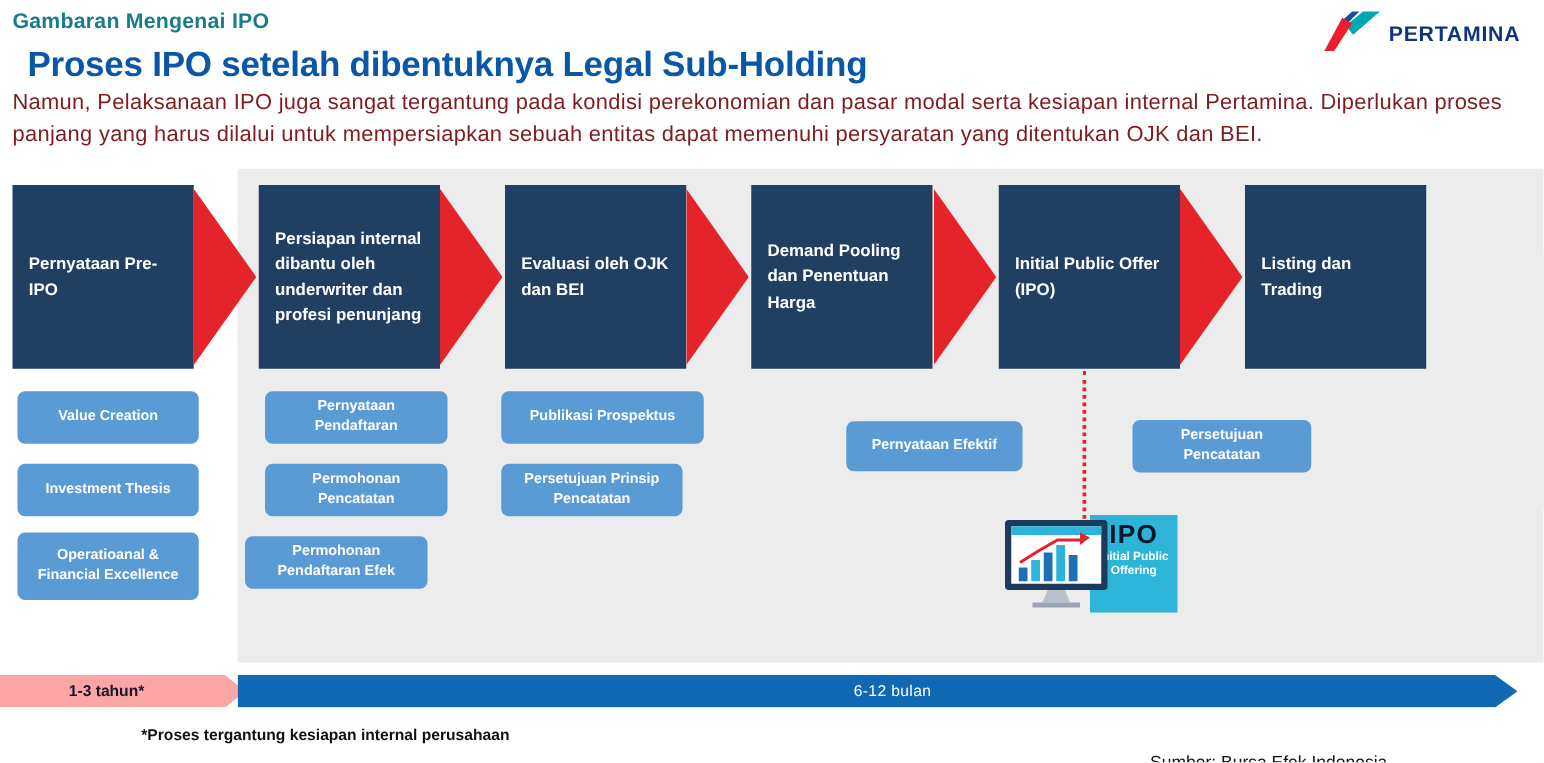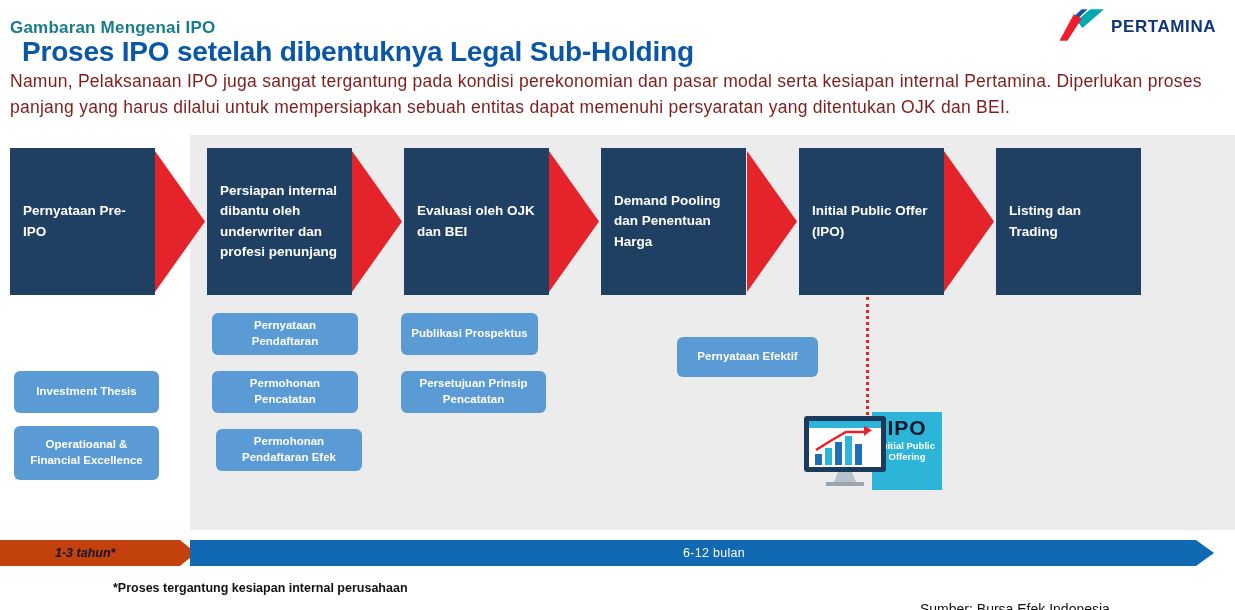--- a/index.html
+++ b/index.html
@@ -1,21 +1,21 @@
 <!DOCTYPE html>
 <html><head>
 <meta charset="utf-8">
 <style>
   html,body{margin:0;padding:0;background:#fff;}
   .slide{
     position:relative;width:1235px;height:610px;background:#ffffff;overflow:hidden;
     font-family:"Liberation Sans", sans-serif;
   }
   .kicker{
-    position:absolute;left:10px;top:18px;font-size:17px;font-weight:bold;color:#1a7b8a;letter-spacing:.2px;
+    position:absolute;left:10px;top:7px;font-size:17px;font-weight:bold;color:#1a7b8a;letter-spacing:.2px;
   }
   .title{
     position:absolute;left:10px;top:24px;margin:12px;font-size:28px;font-weight:bold;color:#0a57a8;letter-spacing:-.2px;
   }
   .logo{
     position:absolute;left:1058px;top:8px;display:flex;align-items:center;gap:7px;
   }
   .logo-text{font-size:17px;font-weight:bold;color:#10357a;letter-spacing:.6px;}
   .intro{
     position:absolute;left:10px;top:68px;width:1218px;margin:0;
@@ -38,40 +38,40 @@
   .chip{
     position:absolute;background:#5b9bd5;border-radius:6px;color:#fff;font-weight:bold;
     font-size:11.5px;line-height:1.35;display:flex;align-items:center;justify-content:center;
     text-align:center;padding:4px 10px;box-sizing:border-box;
   }
   #chip0{left:14px;top:313px;width:145px;height:42px}
   #chip1{left:14px;top:371px;width:145px;height:42px}
   #chip2{left:14px;top:426px;width:145px;height:54px}
   #chip3{left:212px;top:313px;width:146px;height:42px}
   #chip4{left:212px;top:371px;width:146px;height:42px}
-  #chip5{left:216px;top:429px;width:146px;height:42px}
-  #chip6{left:401px;top:313px;width:137px;height:42px}
+  #chip5{left:196px;top:429px;width:146px;height:42px}
+  #chip6{left:401px;top:313px;width:162px;height:42px}
   #chip7{left:401px;top:371px;width:145px;height:42px}
   #chip8{left:677px;top:337px;width:141px;height:40px}
   #chip9{left:906px;top:336px;width:143px;height:42px}
   .dotline{
     position:absolute;left:866px;top:297px;height:118px;width:0;border-left:3px dotted #e4232b;
   }
   .ipo-graphic{position:absolute;left:802px;top:412px;width:140px;height:80px;}
   .ipo-cyan{
     position:absolute;right:0;top:0;width:70px;height:78px;background:#2cb5d9;
     display:flex;flex-direction:column;align-items:center;padding-top:5px;box-sizing:border-box;
   }
   .ipo-big{font-size:21px;font-weight:bold;color:#0f172a;letter-spacing:1px;line-height:1;}
   .ipo-cap{font-size:9.5px;font-weight:bold;color:#fff;text-align:center;line-height:1.2;margin-top:2px;width:56px;}
   .ipo-monitor{position:absolute;left:0;top:2px;}
   .tl-gray{
-    position:absolute;left:0;top:540px;width:196px;height:26px;background:#c2410c;
+    position:absolute;left:0;top:540px;width:196px;height:26px;background:#fca5a5;
     clip-path:polygon(0 0,calc(100% - 16px) 0,100% 50%,calc(100% - 16px) 100%,0 100%);
-    display:flex;align-items:center;font-weight:bold;font-size:12.5px;color:#15152e;padding-left:55px;box-sizing:border-box;font-style:italic;
+    display:flex;align-items:center;font-weight:bold;font-size:12.5px;color:#15152e;padding-left:55px;box-sizing:border-box;
   }
   .tl-blue{
     position:absolute;left:190px;top:540px;width:1000px;height:26px;background:#1168b3;
     clip-path:polygon(0 0,calc(100% - 18px) 0,100% 50%,calc(100% - 18px) 100%,0 100%);
     display:flex;align-items:center;justify-content:center;color:#fff;font-size:12.5px;letter-spacing:.3px;padding-left:24px;
   }
   .footnote{
     position:absolute;left:113px;top:581px;font-size:12.5px;font-weight:bold;color:#111;
   }
   .source{
@@ -107,28 +107,30 @@
   <div class="step" id="step4">Demand Pooling dan Penentuan Harga</div>
   <div class="step" id="step5">Initial Public Offer (IPO)</div>
   <div class="step" id="step6">Listing dan Trading</div>
 
   <div class="flow-arrow" id="arr1"></div>
   <div class="flow-arrow" id="arr2"></div>
   <div class="flow-arrow" id="arr3"></div>
   <div class="flow-arrow" id="arr4"></div>
   <div class="flow-arrow" id="arr5"></div>
 
+  <div class="chip" id="chip0">Value Creation</div>
   <div class="chip" id="chip1">Investment Thesis</div>
   <div class="chip" id="chip2">Operatioanal &amp; Financial Excellence</div>
   <div class="chip" id="chip4">Permohonan Pencatatan</div>
   <div class="chip" id="chip3">Pernyataan Pendaftaran</div>
   <div class="chip" id="chip5">Permohonan Pendaftaran Efek</div>
   <div class="chip" id="chip6">Publikasi Prospektus</div>
   <div class="chip" id="chip7">Persetujuan Prinsip Pencatatan</div>
   <div class="chip" id="chip8">Pernyataan Efektif</div>
+  <div class="chip" id="chip9">Persetujuan Pencatatan</div>
 
   <div class="dotline"></div>
 
   <div class="ipo-graphic">
     <div class="ipo-cyan">
       <span class="ipo-big">IPO</span>
       <span class="ipo-cap">Initial Public Offering</span>
     </div>
     <span class="ipo-monitor">
       <svg width="92" height="78" viewBox="0 0 92 78">

